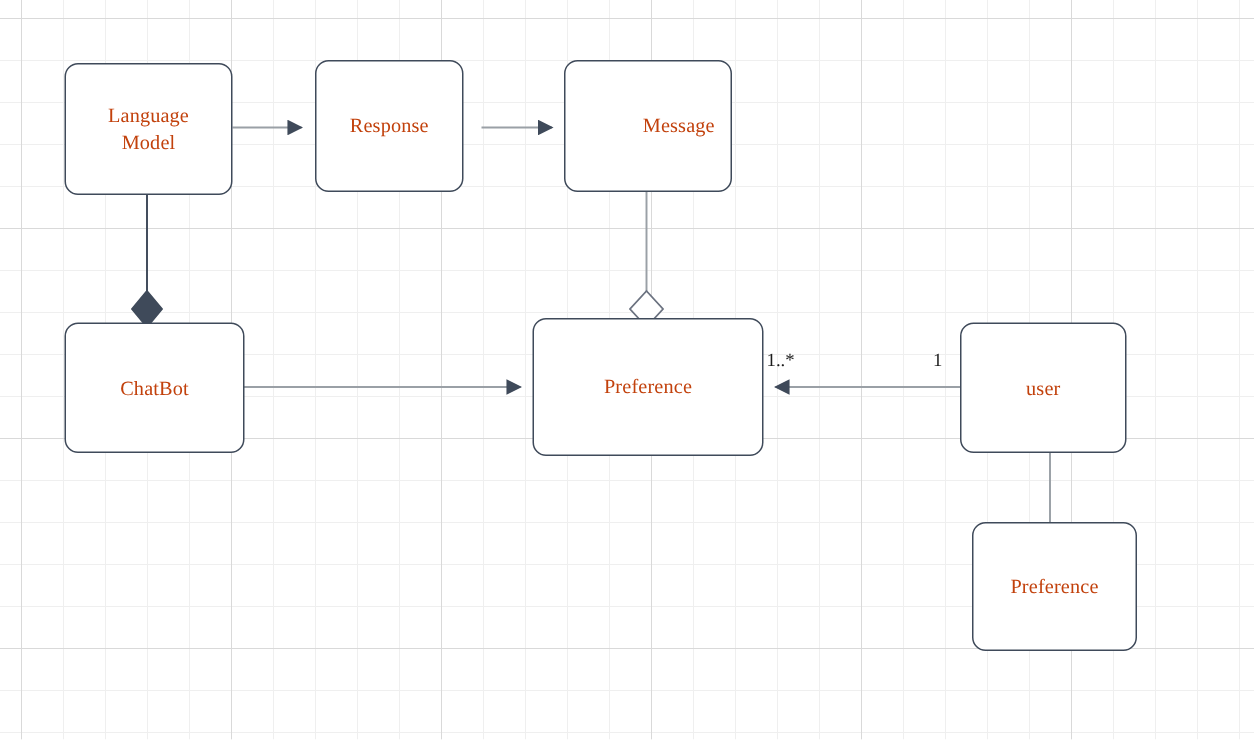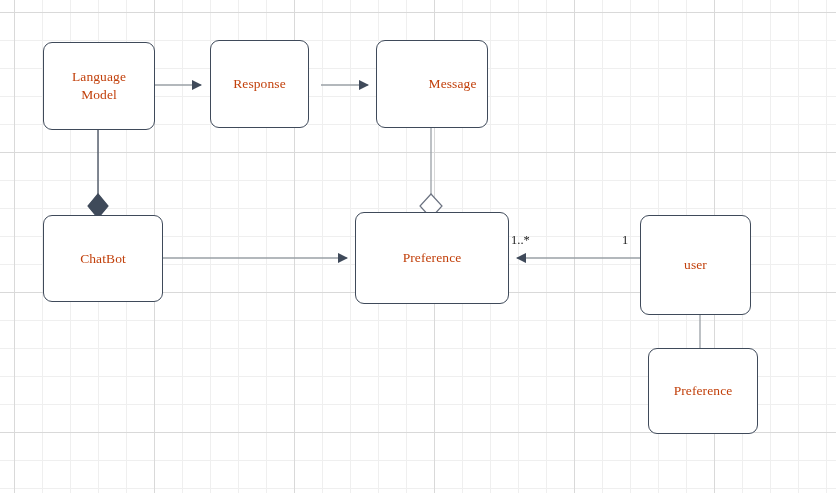--- a/index.html
+++ b/index.html
@@ -125,21 +125,21 @@
   </div>
 
   <div class="node" style="left:43px; top:215px; width:120px; height:87px;">
     <span class="node-label">ChatBot</span>
   </div>
 
   <div class="node" style="left:355px; top:212px; width:154px; height:92px;">
     <span class="node-label">Preference</span>
   </div>
 
-  <div class="node" style="left:640px; top:215px; width:111px; height:100px;">
+  <div class="node" style="left:640px; top:215px; width:111px; height:87px;">
     <span class="node-label">user</span>
   </div>
 
   <div class="node" style="left:648px; top:348px; width:110px; height:86px;">
     <span class="node-label">Preference</span>
   </div>
 
   <div class="edge-label" style="left:511px; top:233px;">1..*</div>
 
   <div class="edge-label" style="left:622px; top:233px;">1</div>

